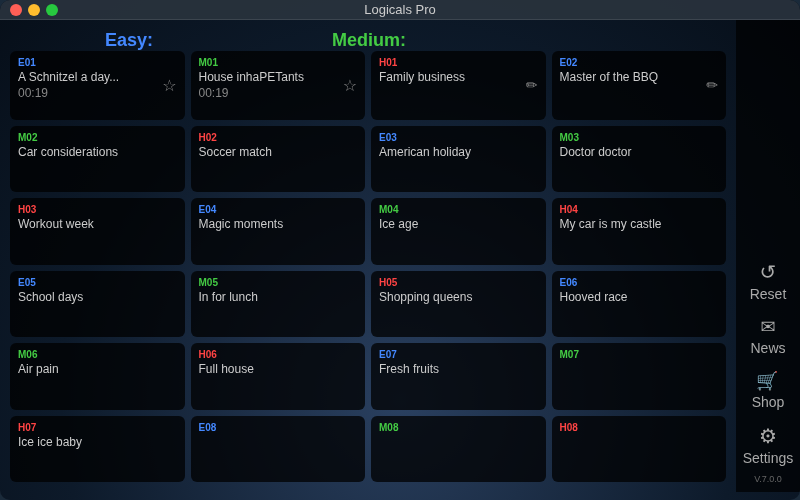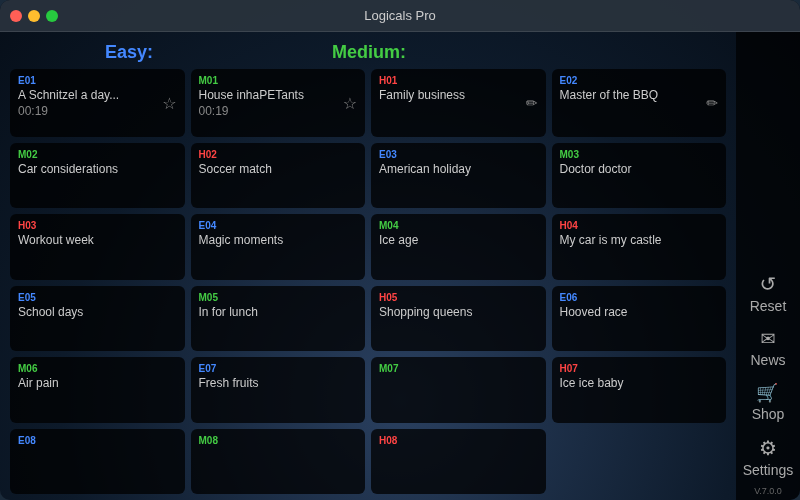--- a/index.html
+++ b/index.html
@@ -27,21 +27,21 @@
       position: absolute;
       inset: 0;
       background: radial-gradient(ellipse at 50% 80%, #2a4060 0%, #0d1a2a 60%, #060e18 100%);
       z-index: 0;
     }
 
     
     .titlebar {
       position: relative;
       z-index: 10;
-      height: 32px;
+      height: 20px;
       background: rgba(40,50,60,0.95);
       display: flex;
       align-items: center;
       justify-content: center;
       border-bottom: 1px solid rgba(255,255,255,0.1);
     }
 
     .titlebar-buttons {
       position: absolute;
       left: 10px;
@@ -82,21 +82,21 @@
       display: flex;
       flex-direction: column;
       overflow: hidden;
     }
 
     
     .col-headers {
       display: grid;
       grid-template-columns: 1fr 1fr 1fr;
       gap: 6px;
-      margin-bottom: 6px;
+      margin-bottom: 0;
       padding-left: 2px;
     }
 
     .col-header {
       text-align: center;
       font-size: 18px;
       font-weight: bold;
     }
 
     .header-easy { color: #4488ff; }
@@ -304,20 +304,25 @@
         <div class="card-id card-id-easy">E06</div>
         <div class="card-title">Hooved race</div>
 
       </div>
           <div class="card">
         <div class="card-id card-id-medium">M06</div>
         <div class="card-title">Air pain</div>
 
       </div>
           <div class="card">
+        <div class="card-id card-id-hard">H06</div>
+        <div class="card-title">Full house</div>
+
+      </div>
+          <div class="card">
         <div class="card-id card-id-easy">E07</div>
         <div class="card-title">Fresh fruits</div>
 
       </div>
           <div class="card">
         <div class="card-id card-id-medium">M07</div>
         <div class="card-title"></div>
 
       </div>
           <div class="card">

